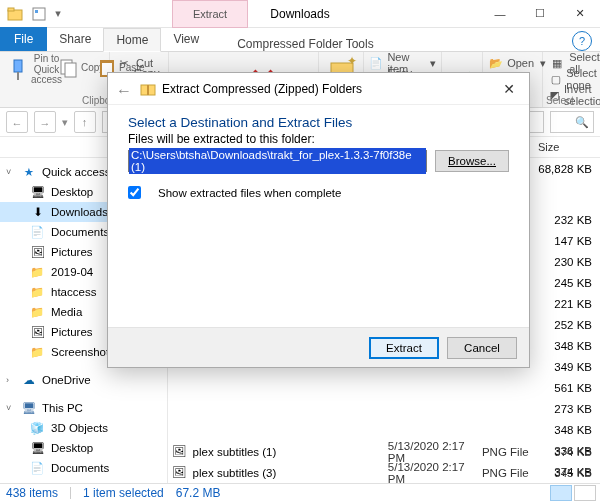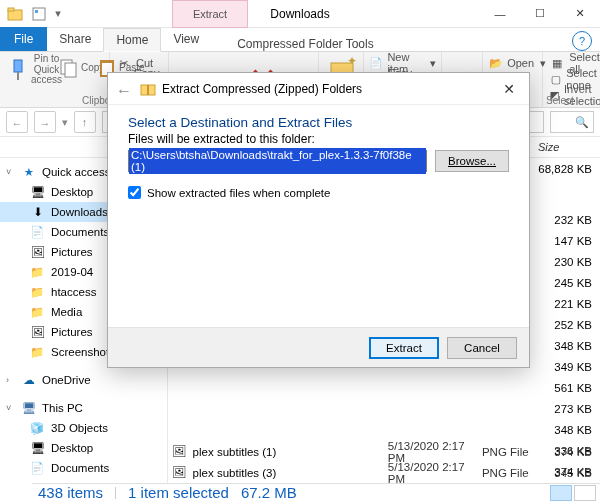--- a/index.html
+++ b/index.html
@@ -36,21 +36,21 @@
 
 
 .addrbar { height: 28px; display:flex; align-items:center; padding: 2px 6px; gap:6px; }
 .navbtn { width:22px; height:22px; border:1px solid #ccc; border-radius:2px; display:flex; align-items:center; justify-content:center; color:#888; font-size:11px; }
 .addrbox { flex:1; height:22px; border:1px solid #ccc; background:#fff; display:flex; align-items:center; padding:0 6px; font-size:11px; color:#333; }
 .searchbox { width: 44px; height:22px; border:1px solid #ccc; display:flex; align-items:center; justify-content:flex-end; padding:0 4px; color:#666; }
 
 
 .colheader { height:22px; border-top:1px solid #e8e8e8; border-bottom:1px solid #e8e8e8; display:flex; align-items:center; font-size:11px; color:#333; }
 .col-name { width: 180px; padding-left:8px; }
-.col-size { margin-left:auto; width:62px; text-align:left;font-style:italic; }
+.col-size { margin-left:auto; width:62px; text-align:left; }
 
 
 .main { display:flex; height: calc(501px - 28px - 24px - 56px - 28px - 22px - 18px); }
 .tree { width: 168px; border-right:1px solid #e8e8e8; overflow:hidden; padding-top:4px; }
 .tree-item { display:flex; align-items:center; gap:5px; height:20px; padding-left:10px; font-size:11.5px; color:#000; }
 .tree-item.sel { background:#cce8ff; }
 .tree-item.lvl1 { padding-left:6px; font-weight:400; }
 .tree-item.lvl2 { padding-left:30px; }
 .tree-item .exp { width:10px; color:#666; font-size:9px; }
 .tree-item .pin { margin-left:auto; margin-right:6px; color:#888; font-size:9px; }
@@ -64,41 +64,41 @@
 .frow .fdate { width:106px; color:#333; }
 .frow .ftype { width:74px; color:#333; }
 .frow .fsize { margin-left:auto; width:58px; text-align:right; padding-right:8px; color:#333; }
 
 
 .rsizes { position:absolute; right:0; top:0; width:62px; }
 .rsizes div { height:21px; display:flex; align-items:center; justify-content:flex-end; padding-right:8px; font-size:11.5px; }
 .rsizes div.gap { height:30px; }
 
 
-.status { position:absolute; bottom:0; left:0; right:0; height:18px; border-top:1px solid #e0e0e0; background:#fff; display:flex; align-items:center; font-size:15px; color:#1060c0; padding-left:6px; gap:12px;margin-left:32px; }
+.status { position:absolute; bottom:0; left:0; right:0; height:18px; border-top:1px solid #e0e0e0; background:#fff; display:flex; align-items:center; font-size:12px; color:#1060c0; padding-left:6px; gap:12px; }
 .status .sep { border-left:1px solid #ccc; height:12px; }
 .status .viewbtns { margin-left:auto; display:flex; gap:2px; margin-right:4px; }
 .status .viewbtns div { width:22px; height:16px; border:1px solid #ccc; }
 .status .viewbtns div.active { background:#cce8ff; border-color:#99c9ef; }
 
 
 .dialog { position:absolute; left:107px; top:72px; width:423px; height:296px; background:#fff; border:1px solid #aaa; box-shadow: 0 6px 24px rgba(0,0,0,.25); display:flex; flex-direction:column; }
 .dlg-title { height:32px; display:flex; align-items:center; padding:0 8px; border-bottom:1px solid #eee; }
 .dlg-title .back { color:#888; font-size:16px; margin-right:8px; }
 .dlg-title .zico { width:16px; height:16px; margin-right:6px; }
 .dlg-title .ttxt { font-size:12px; }
 .dlg-title .close { margin-left:auto; font-size:14px; color:#333; width:24px; text-align:center; }
 .dlg-body { padding: 10px 20px; flex:1; }
 .dlg-body h1 { color:#003e8a; font-weight:400; font-size:13.5px; margin-bottom:2px; }
 .dlg-body .lbl { font-size:12px; margin-bottom:4px; }
 .dlg-body .pathrow { display:flex; gap:8px; margin-bottom:14px; }
 .dlg-body .path { flex:1; height:22px; border:1px solid #7a7a7a; background:#fff; display:flex; align-items:center; }
 .dlg-body .path span { background:#1d4ed8; color:#fff; padding:1px 2px; font-size:11.5px; }
 .dlg-body .browse { height:22px; padding:0 12px; border:1px solid #adadad; background:#e1e1e1; font-size:11.5px; display:flex; align-items:center;text-decoration:underline; }
-.dlg-body label.cb { display:flex; align-items:center; gap:6px; font-size:11.5px; }
+.dlg-body label.cb { display:flex; align-items:center; gap:17px; font-size:11.5px; }
 .dlg-body label.cb input { width:13px; height:13px; }
 .dlg-foot { height:40px; border-top:1px solid #e3e3e3; background:#f0f0f0; display:flex; align-items:center; justify-content:flex-end; padding:0 12px; gap:8px; }
 .dlg-foot button { height:22px; width:70px; border:1px solid #adadad; background:#e1e1e1; font-size:11.5px; }
 .dlg-foot button.primary { border:1px solid #0078d7; background:#e5f1fb; box-shadow: inset 0 0 0 1px #0078d7; }
 
 svg { display:block; }
 </style>
 </head>
 <body>
 

